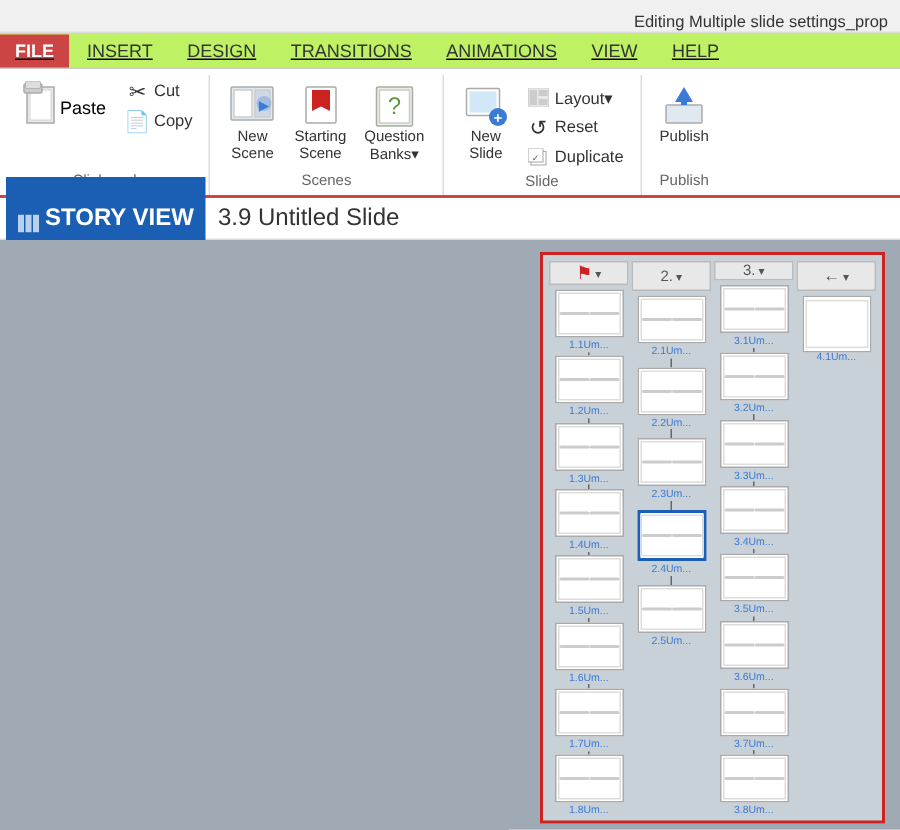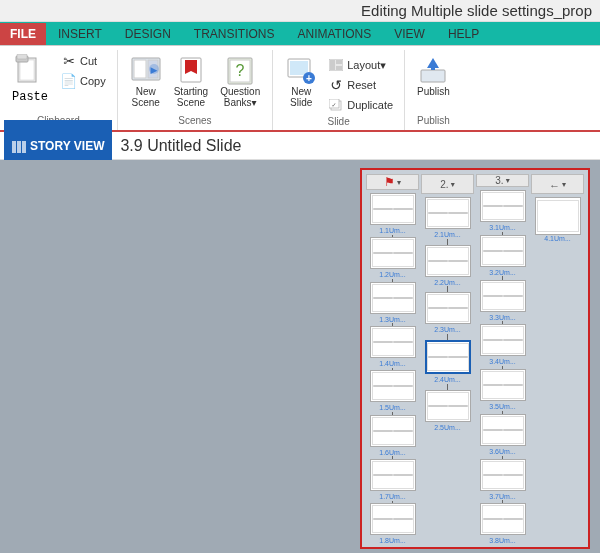--- a/index.html
+++ b/index.html
@@ -3,35 +3,36 @@
   <meta charset="utf-8">
   <style>
     * { box-sizing: border-box; margin: 0; padding: 0; }
     body { font-family: 'Segoe UI', Arial, sans-serif; font-size: 12px; background: #f0f0f0; width: 600px; height: 553px; overflow: hidden; }
 
     
     .title-bar {
       background: #f0f0f0;
       height: 22px;
       display: flex;
-      align-items: center;
+      align-items: flex-end;
       justify-content: flex-end;
       padding-right: 8px;
-      font-size: 15px;
+      font-size: 11px;
       color: #333;
       border-bottom: 1px solid #ddd;
     }
 
     
     .tabs-bar {
-      background: #14b8a6;
+      background: #bef264;
       height: 24px;
       display: flex;
       align-items: flex-end;
       border-bottom: 1px solid #ccc;
+      text-decoration: underline;
     }
     .tab-item {
       padding: 4px 10px;
       font-size: 12px;
       cursor: pointer;
       border: 1px solid transparent;
       border-bottom: none;
       margin-right: 1px;
       background: transparent;
       color: #333;
@@ -118,26 +119,26 @@
       width: 16px;
       height: 16px;
       display: flex;
       align-items: center;
       justify-content: center;
       margin-right: 3px;
       font-size: 14px;
     }
     .clipboard-large {
       display: flex;
-      flex-direction: column;
+      flex-direction: row;
+      align-items: center;
       justify-content: flex-start;
       cursor: pointer;
       padding: 2px 4px;
       border-radius: 2px;
-      font-family: Liberation Mono, monospace;
     }
     .clipboard-small-btns {
       display: flex;
       flex-direction: column;
       gap: 2px;
       margin-left: 2px;
     }
 
     
     .story-bar {
@@ -146,21 +147,21 @@
       display: flex;
       align-items: center;
       border-bottom: 1px solid #ddd;
       padding-left: 4px;
       gap: 8px;
     }
     .story-view-btn {
       background: #1a5fb4;
       color: #fff;
       padding: 19px 8px;
-      font-size: 12px;
+      font-size: 16px;
       cursor: pointer;
       border: none;
       font-weight: bold;
       display: flex;
       align-items: flex-end;
       gap: 4px;
     }
     .slide-label {
       font-size: 16px;
       color: #333;

